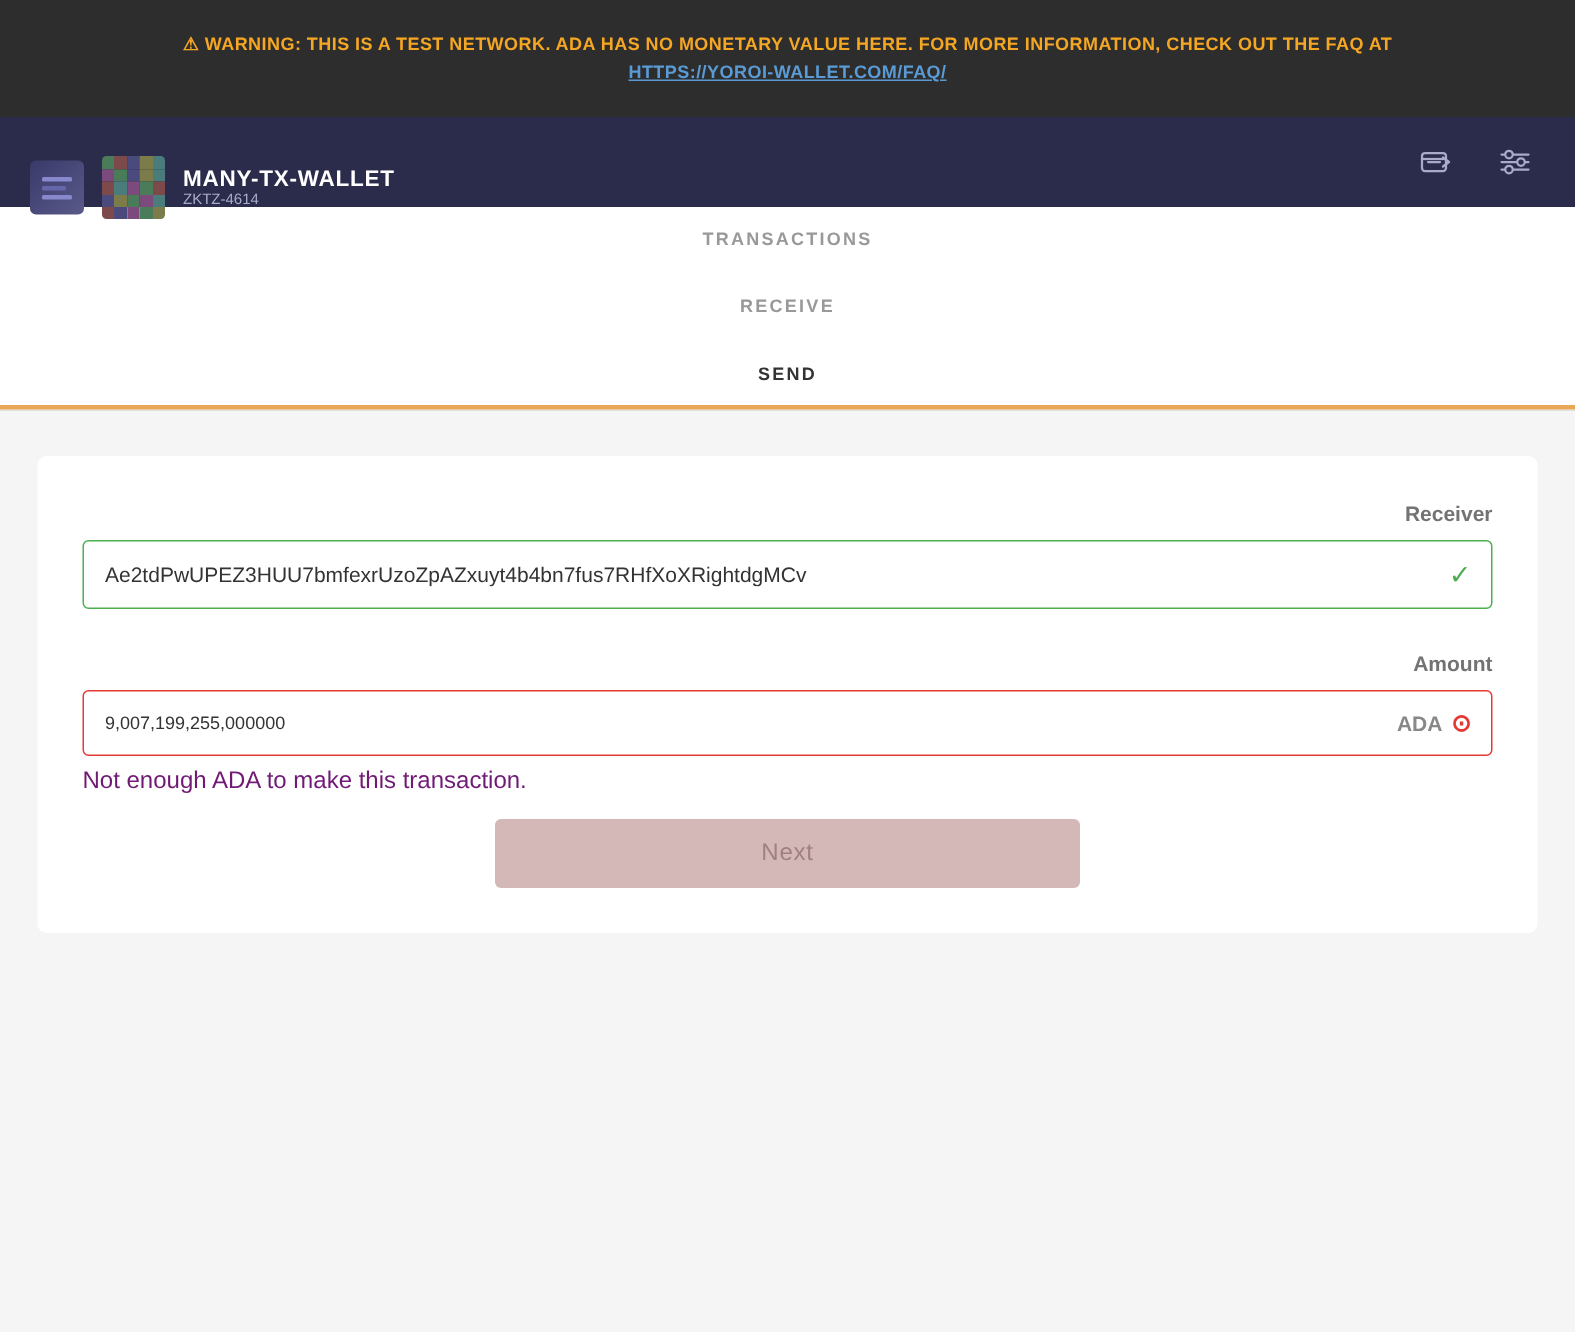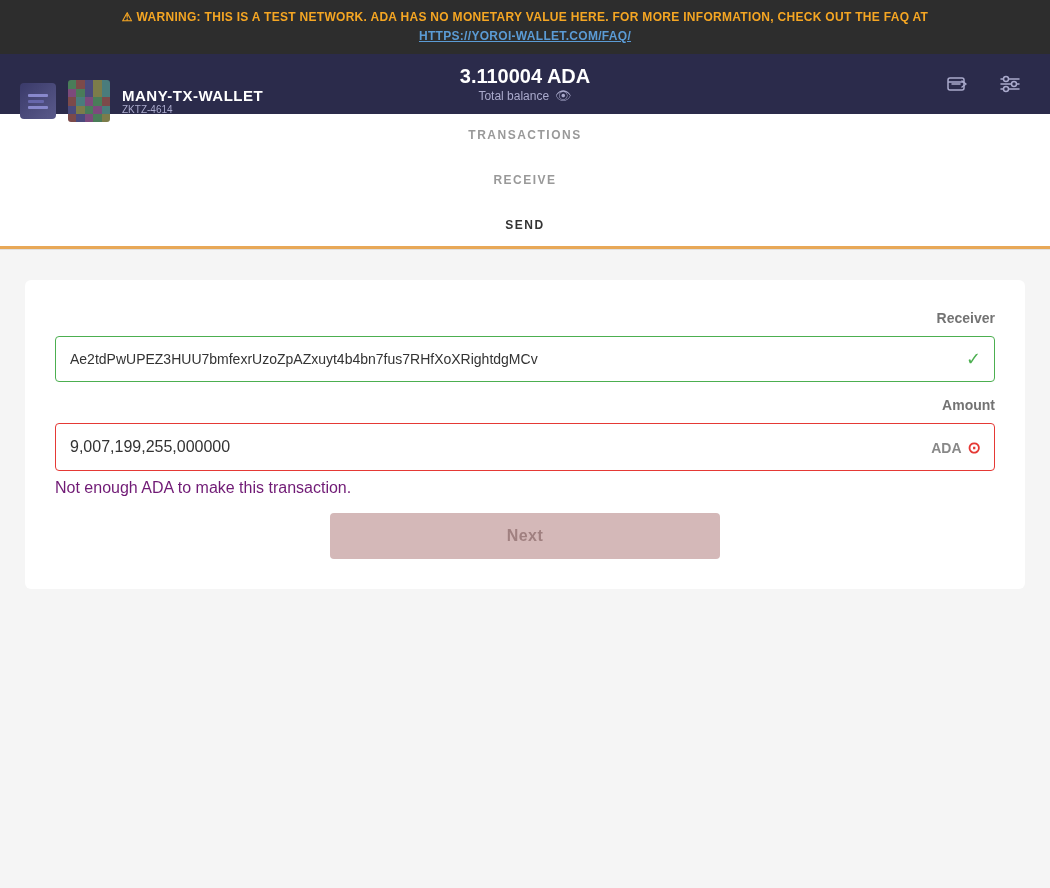--- a/index.html
+++ b/index.html
@@ -8,21 +8,21 @@
       background: #f0f0f0;
       width: 1050px;
       min-height: 888px;
     }
 
     
     .warning-banner {
       background: #2d2d2d;
       color: #f5a623;
       text-align: center;
-      padding: 8px 16px;
+      padding: 20px 16px;
       font-size: 12px;
       font-weight: 600;
       letter-spacing: 0.3px;
       line-height: 1.6;
     }
     .warning-banner a {
       color: #5b9bd5;
       text-decoration: underline;
       display: block;
     }
@@ -147,21 +147,21 @@
     
     .field-label {
       font-size: 14px;
       font-weight: 600;
       color: #737373;
       margin-bottom: 10px;
       text-align: right;
     }
     .receiver-input-wrap {
       position: relative;
-      margin-bottom: 15px;
+      margin-bottom: 28px;
     }
     .receiver-input {
       width: 100%;
       border: 1.5px solid #4caf50;
       border-radius: 4px;
       padding: 14px 44px 14px 14px;
       font-size: 14px;
       color: #333;
       outline: none;
       background: #fff;
@@ -178,21 +178,21 @@
     
     .amount-input-wrap {
       position: relative;
       margin-bottom: 8px;
     }
     .amount-input {
       width: 100%;
       border: 1.5px solid #e53935;
       border-radius: 4px;
       padding: 14px 90px 14px 14px;
-      font-size: 16px;
+      font-size: 12px;
       color: #333;
       outline: none;
       background: #fff;
     }
     .amount-suffix {
       position: absolute;
       right: 14px;
       top: 50%;
       transform: translateY(-50%);
       display: flex;
@@ -238,21 +238,21 @@
       justify-content: center;
     }
     .next-btn {
       background: #d4b8b8;
       color: #a08080;
       border: none;
       border-radius: 4px;
       padding: 14px 0;
       width: 390px;
       font-size: 16px;
-      font-weight: 700;
+      font-weight: 400;
       letter-spacing: 0.5px;
       cursor: not-allowed;
     }
 
     
     .avatar-mosaic {
       width: 42px;
       height: 42px;
       border-radius: 3px;
       overflow: hidden;
@@ -328,27 +328,20 @@
       <div class="mc" style="background:#7c4a7c;"></div>
       <div class="mc" style="background:#4a7c59;"></div>
       <div class="mc" style="background:#7c7c4a;"></div>
     </div>
     <div class="wallet-name-block">
       <span class="wallet-name">MANY-TX-WALLET</span>
       <span class="wallet-id">ZKTZ-4614</span>
     </div>
   </div>
 
-  <div class="header-center">
-    <span class="balance-amount">3.110004 ADA</span>
-    <span class="balance-label">
-      <span>Total balance</span>
-      <span class="eye-icon">👁</span>
-    </span>
-  </div>
 
   <div class="header-right">
 
     <button class="header-btn" title="Send">
       <svg width="28" height="28" viewBox="0 0 28 28" fill="none" xmlns="http://www.w3.org/2000/svg">
         <rect x="4" y="8" width="16" height="12" rx="2" stroke="#aaaacc" stroke-width="1.5" fill="none"></rect>
         <path d="M8 14h8M18 11l4 3-4 3" stroke="#aaaacc" stroke-width="1.5" stroke-linecap="round" stroke-linejoin="round"></path>
         <path d="M4 12h16" stroke="#aaaacc" stroke-width="1.5"></path>
       </svg>
     </button>

